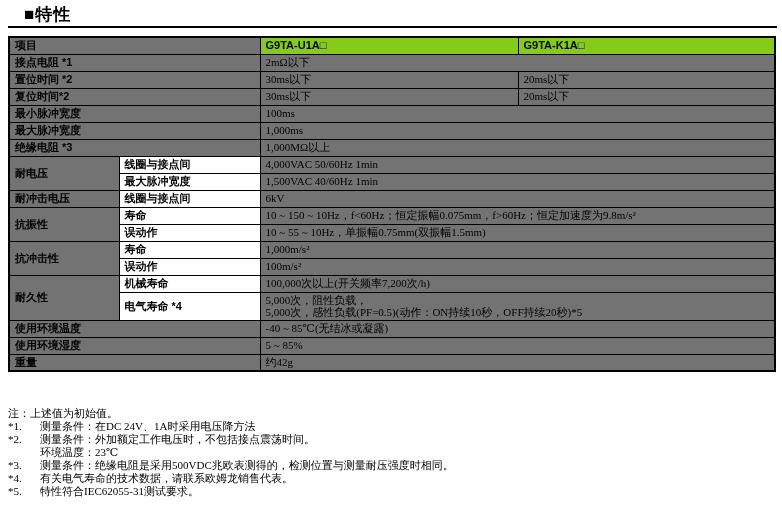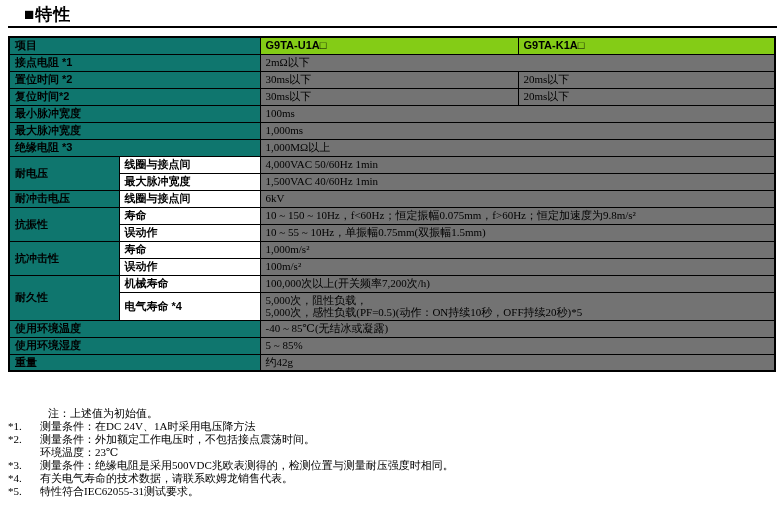--- a/index.html
+++ b/index.html
@@ -27,36 +27,36 @@
     vertical-align: middle;
     padding: 1px 4px 1px 5px;
     font-size: 11px;
     line-height: 1.15;
     overflow: hidden;
   }
   td.lbl, td.sub, td.hdr {
     font-weight: bold;
     font-family: "Liberation Sans", "DejaVu Sans", sans-serif;
   }
-  td.lbl { background: #0f766e; }
+  td.lbl { background: #737373; }
   td.hdr { background: #84cc16; text-align: left; }
   td.sub { background: #ffffff; margin-left: 36px; }
   td.val {
     background: #737373;
     font-family: "Liberation Serif", "DejaVu Serif", serif;
     font-size: 11.5px;
     white-space: pre-line;
   }
 
   .notes {
     position: absolute; left: 8px; top: 407px; width: 770px;
     font-family: "Liberation Serif", "DejaVu Serif", serif;
     font-size: 11px; line-height: 13px;
   }
-  .note-intro { white-space: pre-line; margin-left: 40px; }
+  .note-intro { white-space: pre-line; }
   .note-row { display: flex; }
   .note-marker { width: 32px; flex: 0 0 32px; }
   .note-text { flex: 1; white-space: pre-line; }
 </style>
 </head>
 <body>
 
 <div class="page-title">■特性</div>
 <div class="title-rule"></div>
 

